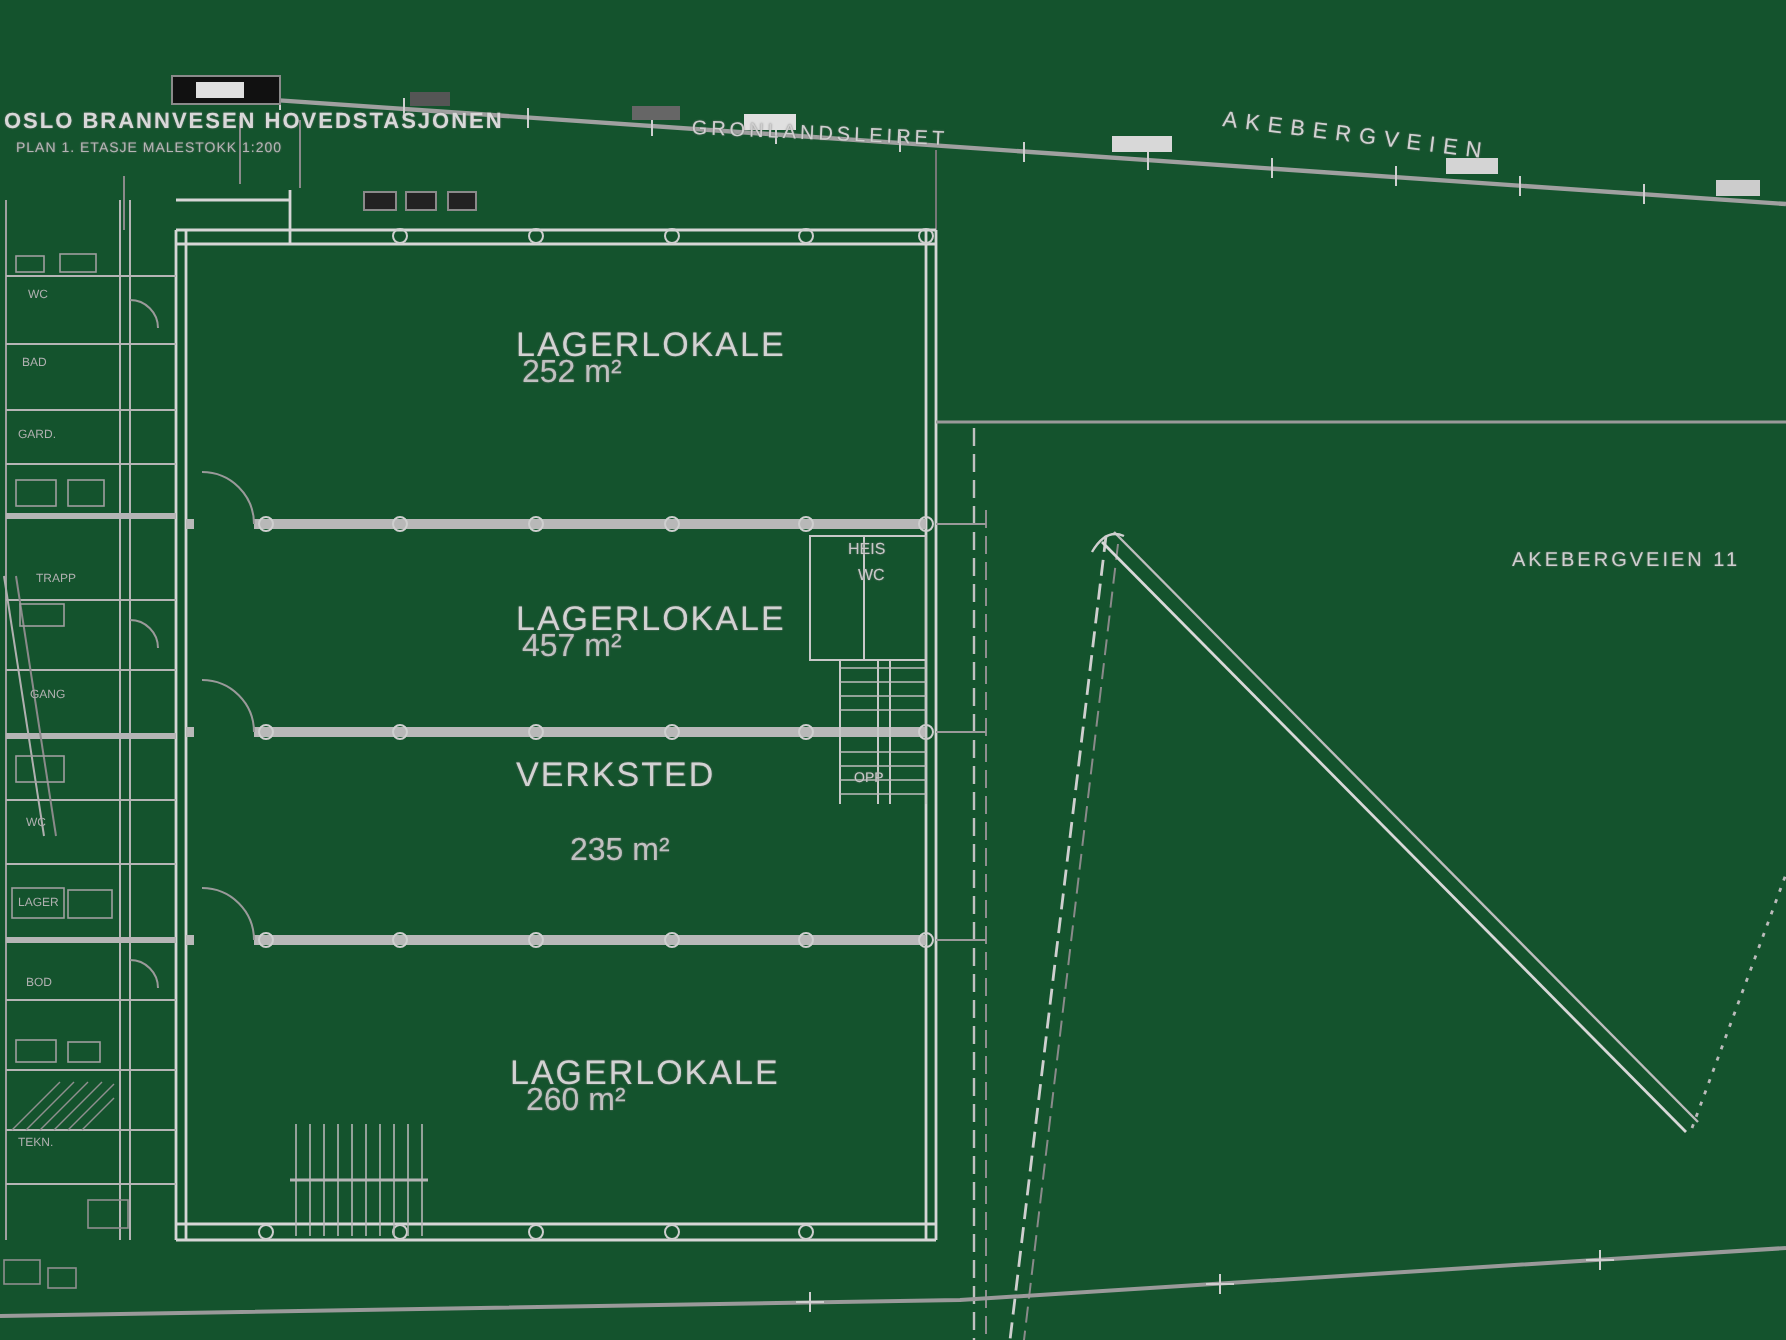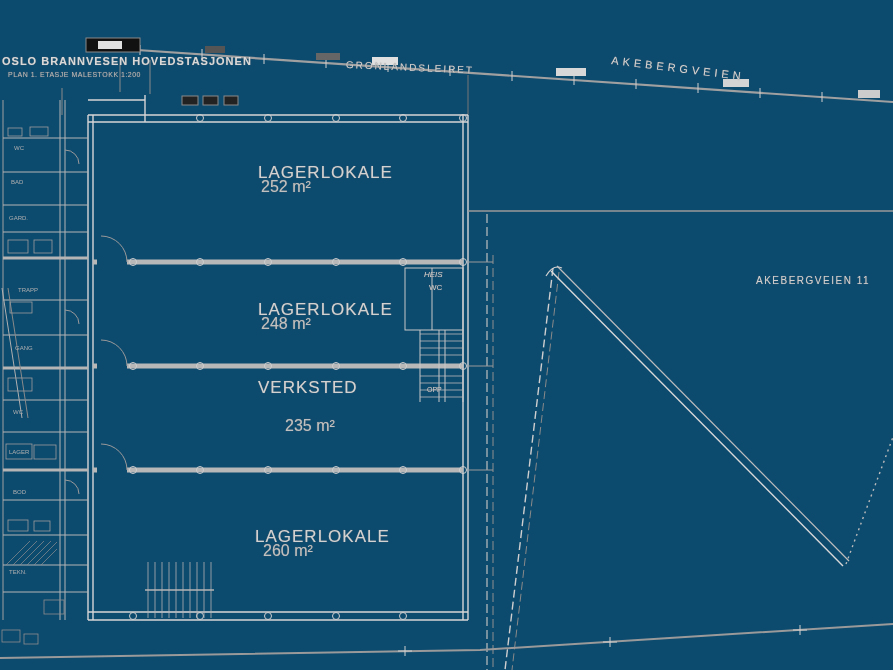--- a/index.html
+++ b/index.html
@@ -1,34 +1,34 @@
 <!DOCTYPE html>
 <html><head>
 <meta charset="utf-8">
 <style>
   html,body{margin:0;padding:0;background:#000;}
-  #plan{position:relative;width:893px;height:670px;background:#0c4a6e;overflow:hidden;
+  #plan{position:relative;width:893px;height:670px;background:#14532d;overflow:hidden;
         font-family:"Liberation Sans",sans-serif;}
   #plan svg{position:absolute;left:0;top:0;}
   .lbl{position:absolute;color:#c9c9c9;white-space:nowrap;line-height:1;
        text-shadow:0 0 1px #7a7a7a;}
   .title1{left:2px;top:56px;font-size:11px;font-weight:bold;letter-spacing:1px;color:#d8d8d8;}
   .title2{left:8px;top:71px;font-size:7px;color:#b5b5b5;letter-spacing:0.5px;}
   .street-top{left:346px;top:60px;font-size:10px;letter-spacing:2px;
               transform:rotate(2.5deg);transform-origin:left top;color:#cfcfcf;}
   .street-topright{left:612px;top:55px;font-size:11px;letter-spacing:4px;
               transform:rotate(7deg);transform-origin:left top;color:#d2d2d2;}
   .right-label{left:756px;top:276px;font-size:10px;letter-spacing:1.5px;color:#cfcfcf;}
   .room-name{font-size:17px;letter-spacing:1px;color:#d2d2d2;}
   .room-area{font-size:16px;color:#c0c0c0;}
   .r1n{left:258px;top:164px;} .r1a{left:261px;top:179px;}
   .r2n{left:258px;top:301px;} .r2a{left:261px;top:316px;}
   .r3n{left:258px;top:379px;} .r3a{left:261px;top:418px;margin-left:24px;}
   .r4n{left:255px;top:528px;} .r4a{left:263px;top:543px;}
-  .core1{left:424px;top:271px;font-size:8px;font-style:italic;}
+  .core1{left:424px;top:271px;font-size:8px;}
   .core2{left:429px;top:284px;font-size:8px;}
   .stairlbl{left:427px;top:386px;font-size:7px;}
   .tiny{font-size:6px;color:#b0b0b0;text-shadow:none;}
   .lw0{left:14px;top:145px;} .lw1{left:11px;top:179px;} .lw2{left:9px;top:215px;}
   .lw3{left:18px;top:287px;} .lw4{left:15px;top:345px;} .lw5{left:13px;top:409px;}
   .lw6{left:9px;top:449px;}  .lw7{left:13px;top:489px;} .lw8{left:9px;top:569px;}
 </style>
 </head>
 <body>
 
@@ -257,21 +257,21 @@
 
 <div class="lbl title1">OSLO BRANNVESEN HOVEDSTASJONEN</div>
 <div class="lbl title2">PLAN 1. ETASJE  MALESTOKK 1:200</div>
 <div class="lbl street-top">GRONLANDSLEIRET</div>
 <div class="lbl street-topright">AKEBERGVEIEN</div>
 <div class="lbl right-label">AKEBERGVEIEN 11</div>
 
 <div class="lbl room-name r1n">LAGERLOKALE</div>
 <div class="lbl room-area r1a">252 m²</div>
 <div class="lbl room-name r2n">LAGERLOKALE</div>
-<div class="lbl room-area r2a">248 m²</div>
+<div class="lbl room-area r2a">457 m²</div>
 <div class="lbl room-name r3n">VERKSTED</div>
 <div class="lbl room-area r3a">235 m²</div>
 <div class="lbl room-name r4n">LAGERLOKALE</div>
 <div class="lbl room-area r4a">260 m²</div>
 
 <div class="lbl core1">HEIS</div>
 <div class="lbl core2">WC</div>
 <div class="lbl stairlbl">OPP</div>
 
 <div class="lbl tiny lw0">WC</div>

